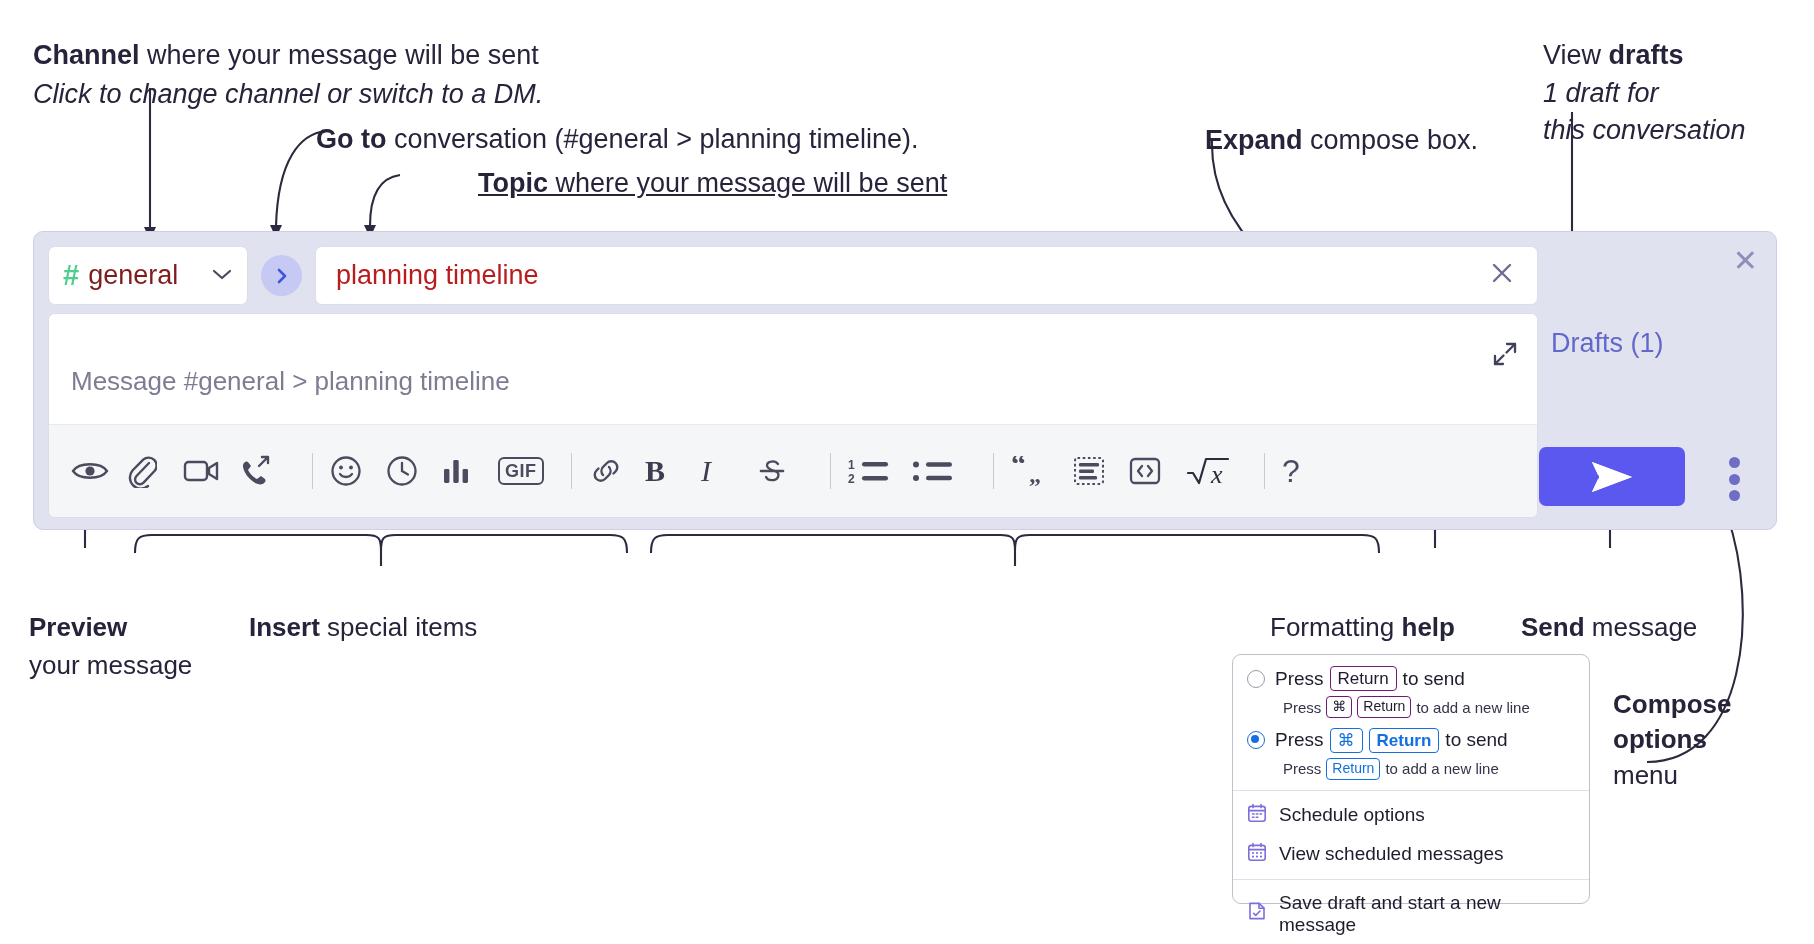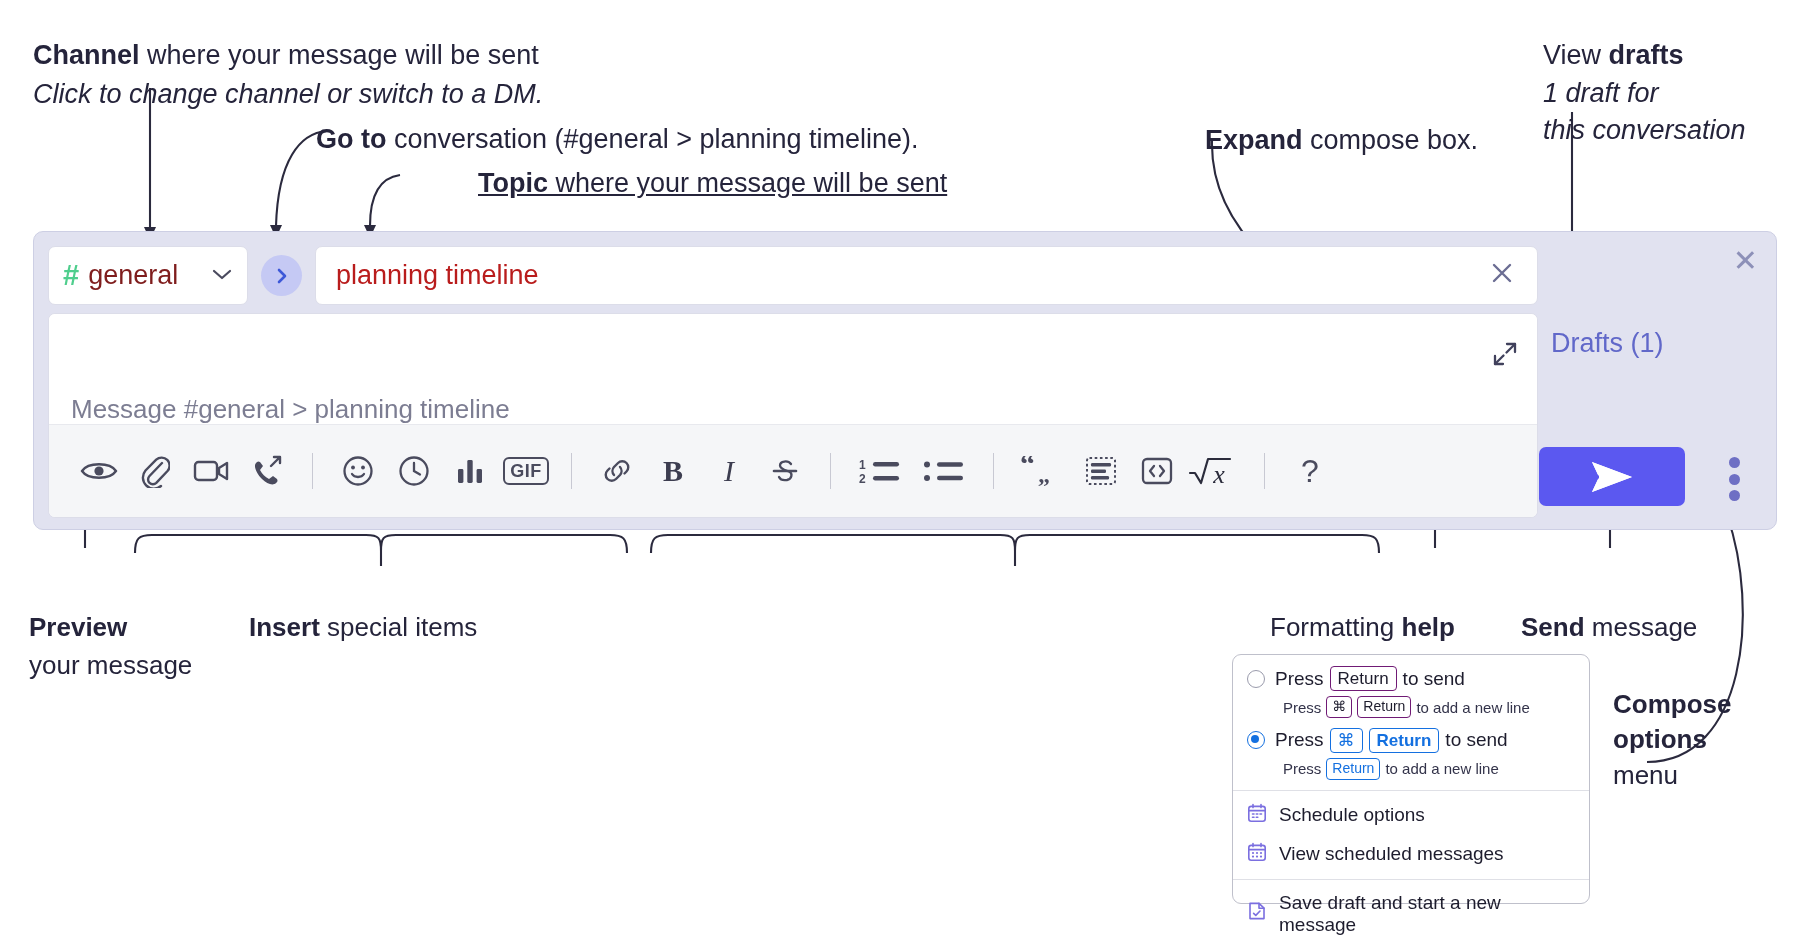--- a/index.html
+++ b/index.html
@@ -69,36 +69,36 @@
 
   .message-box {
     position: absolute; left: 0; top: 67px;
     width: 1490px; height: 205px;
     background: #fbfbfc; border: 1px solid #dcdde9; border-radius: 7px;
     overflow: hidden;
   }
   .msg-input-area {
     position: absolute; left: 0; top: 0; width: 1490px; height: 111px;
     background: #ffffff;
-    display: flex; align-items: flex-end; padding: 24px 20px 0 22px;
+    display: flex; align-items: center; padding: 24px 20px 0 22px;
   }
   .msg-placeholder { font-size: 26px; color: #7c7d92; }
   .expand-btn {
     position: absolute; right: 18px; top: 26px;
     width: 28px; height: 28px; color: #40415c;
   }
 
   .toolbar {
     position: absolute; left: 0; bottom: 0;
     width: 1490px; height: 93px;
     background: #f5f6f8; border-top: 1px solid #e8e9ee;
     display: flex; align-items: center; padding: 0 16px 0 22px;
     gap: 0;
   }
-  .tb { width: 56px; height: 56px; display: flex; align-items: center; justify-content: center; color: #4a4b5e; flex: 0 0 auto; }
+  .tb { width: 56px; height: 56px; display: flex; align-items: center; justify-content: flex-start; color: #4a4b5e; flex: 0 0 auto; }
   .tb svg { display: block; }
   .tb-text { font-size: 28px; color: #3c3d50; font-family: "Liberation Serif", serif; }
   .divider { width: 1px; height: 36px; background: #c8c9d3; margin: 0 17px; flex: 0 0 auto; }
   .gif-box {
     border: 2.4px solid #4a4b5e; border-radius: 6px;
     font-size: 18px; font-weight: 700; letter-spacing: .5px;
     padding: 3px 5px; line-height: 1;
     font-family: "Liberation Sans", sans-serif;
   }
   .qmark { font-size: 32px; color: #4a4b5e; font-weight: 400; }

